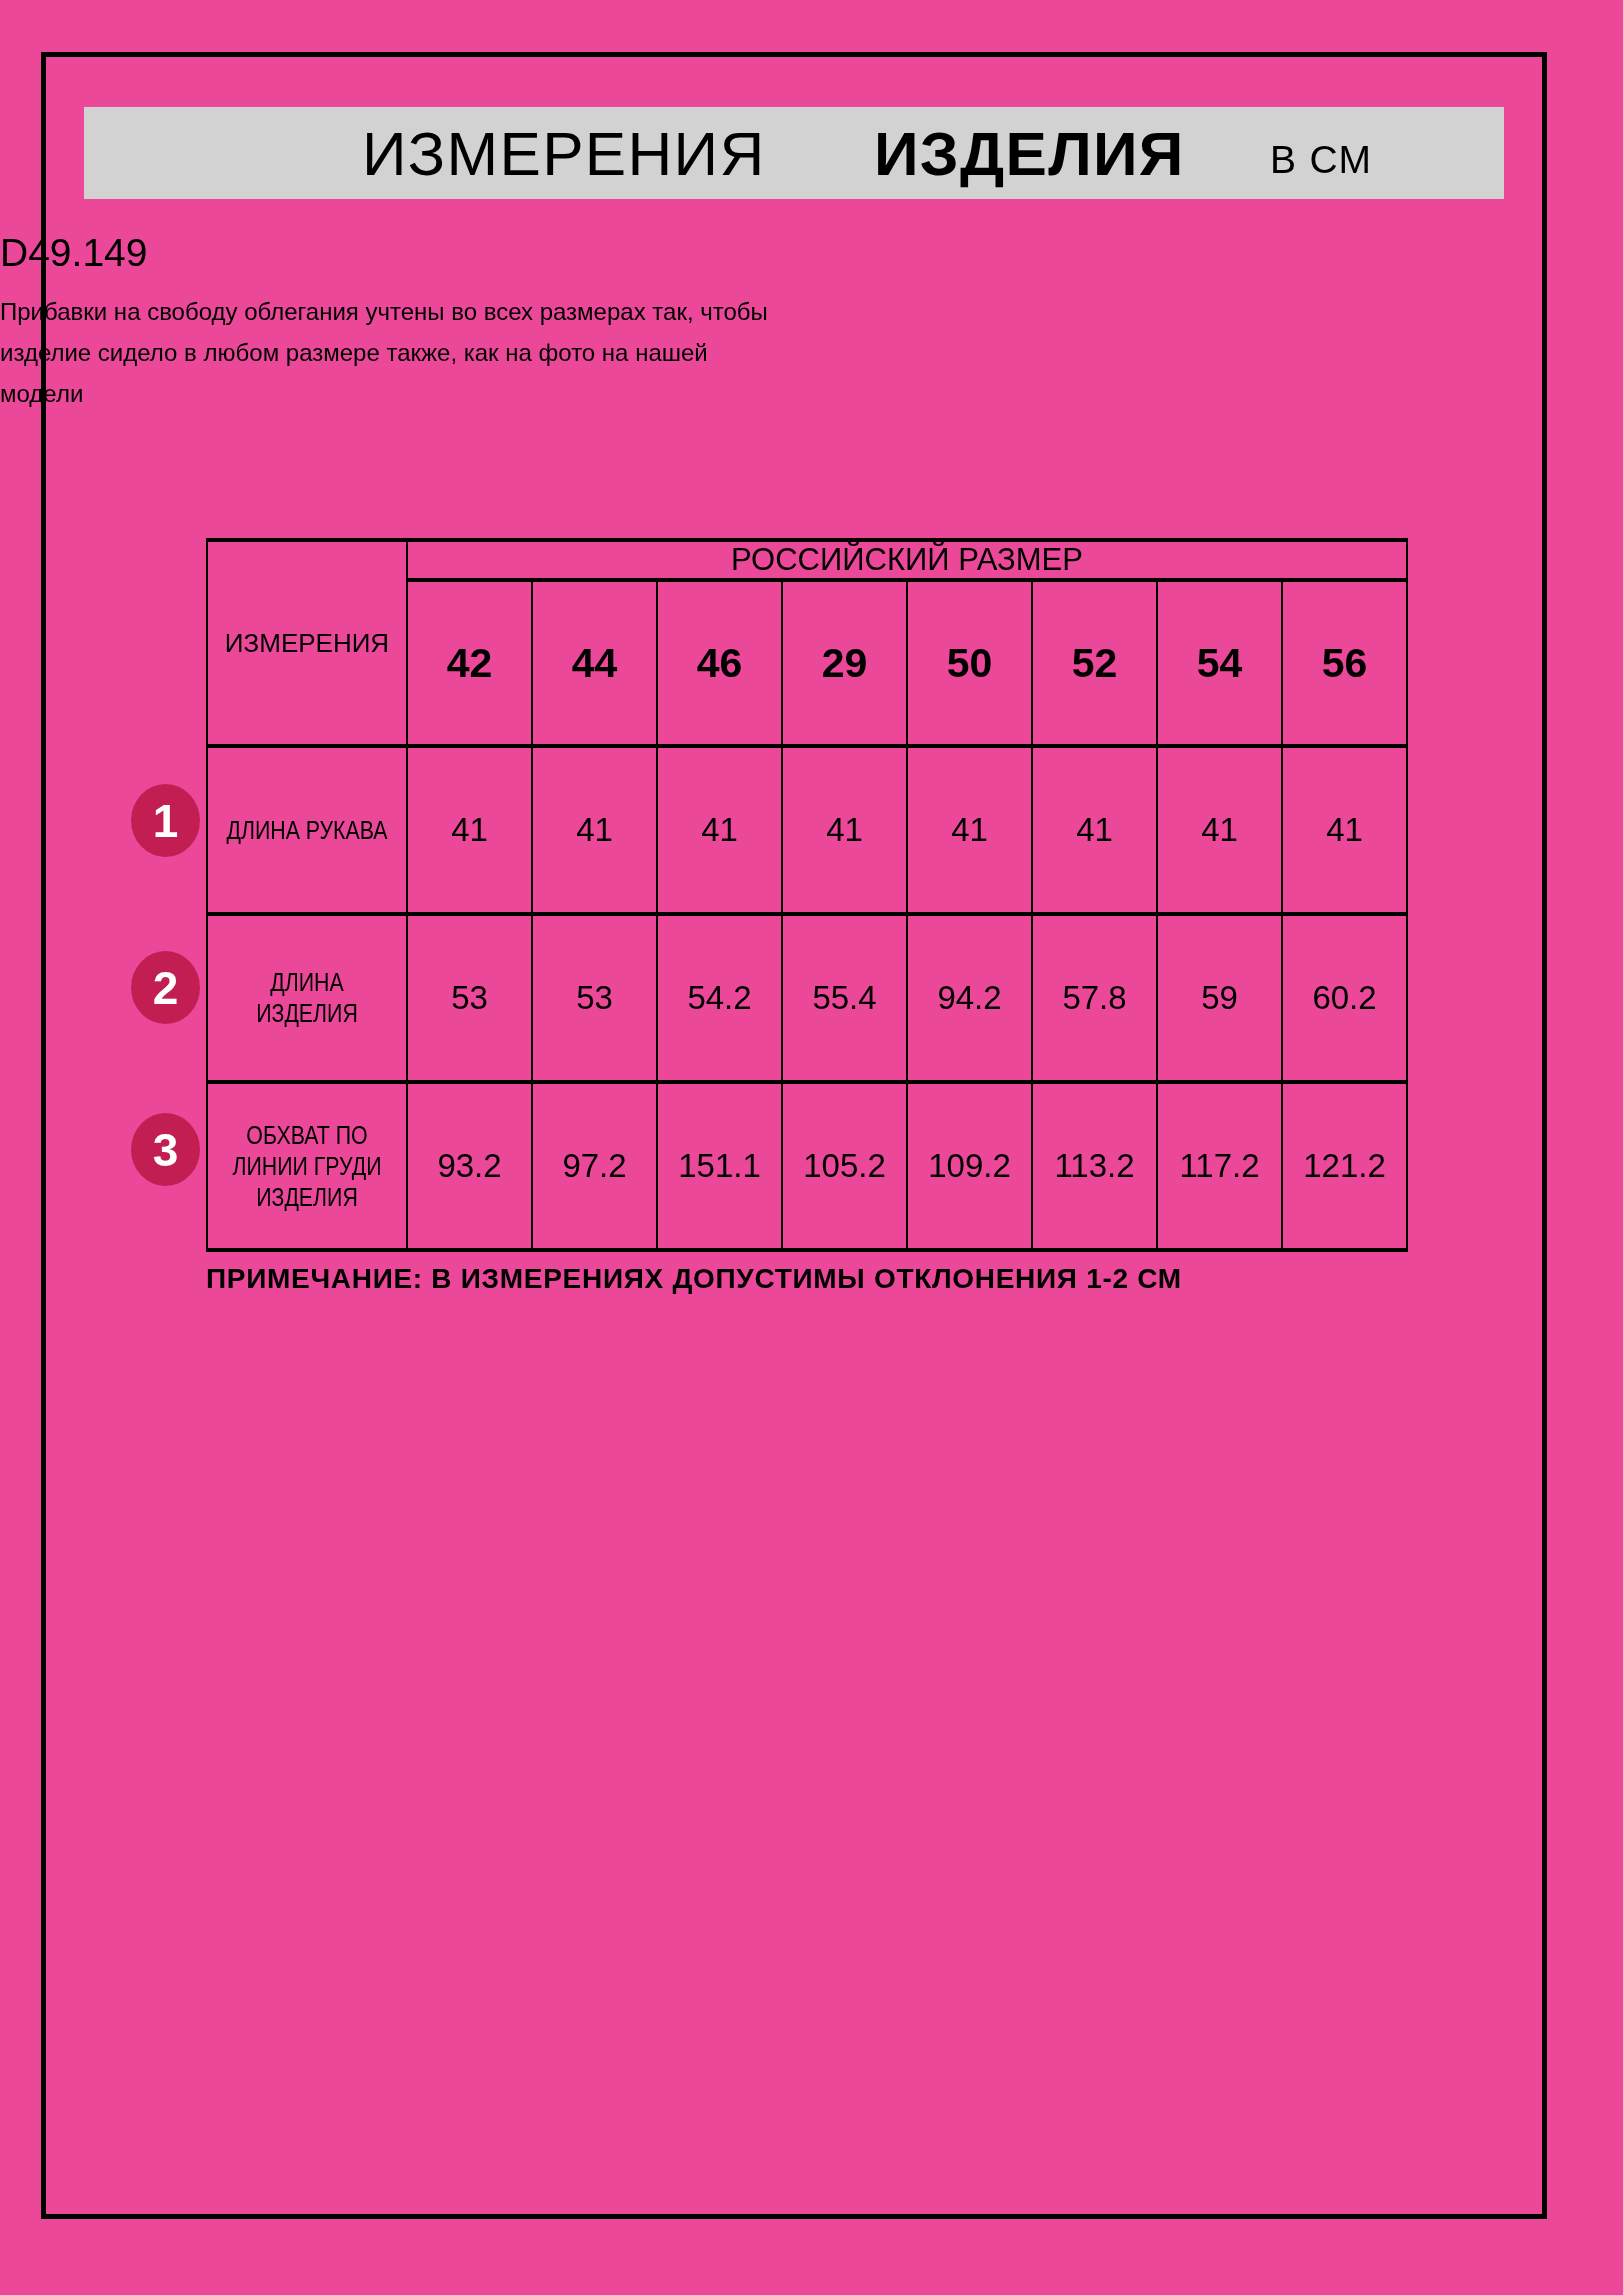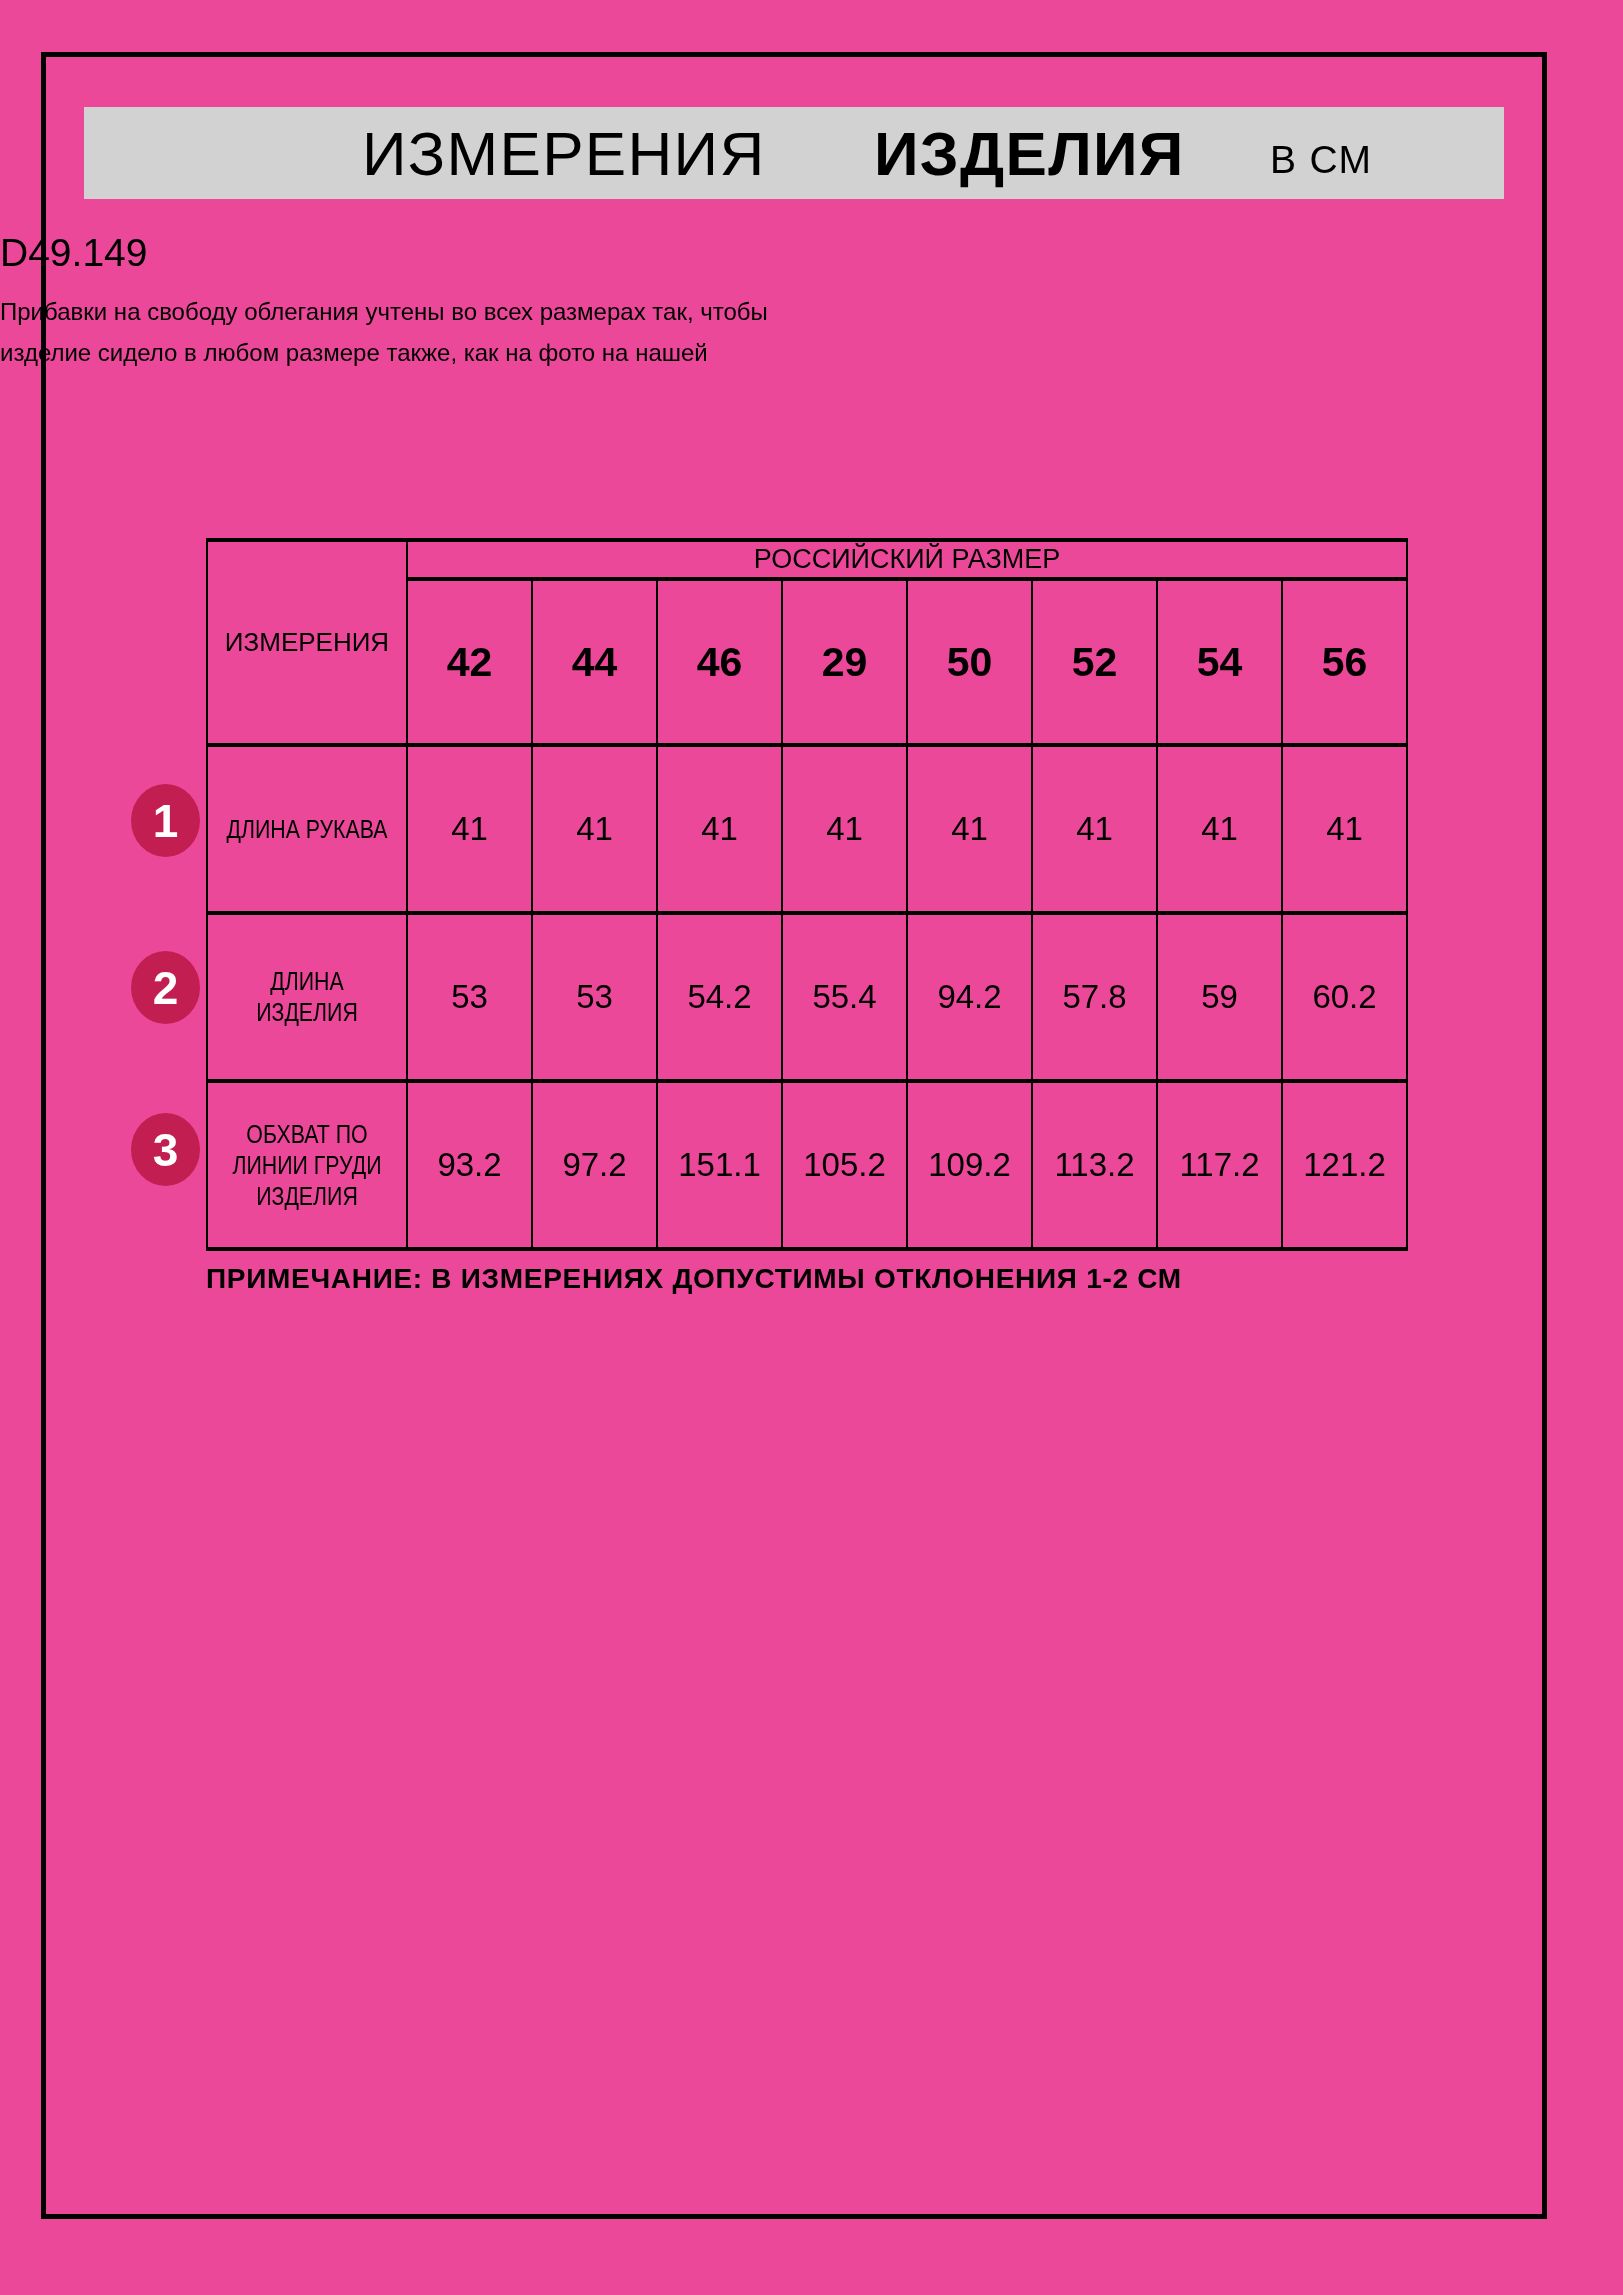--- a/index.html
+++ b/index.html
@@ -36,21 +36,21 @@
     border-collapse:collapse;table-layout:fixed;
     text-align:center;
   }
   table.tbl td{
     border-left:2px solid #000;border-right:2px solid #000;
     border-top:4.6px solid #000;border-bottom:4.6px solid #000;
     vertical-align:middle;padding:0;
     overflow:visible;
   }
   td.corner{font-size:26px;}
-  td.group{font-size:27px;height:35px;}
+  td.group{font-size:31px;height:35px;}
   tr.r-sizes td{height:162px;font-size:41px;font-weight:700;}
   tr.r-body td{height:164px;}
   tr.r-body td.lbl{font-size:26px;}
   td.lbl div{white-space:nowrap;line-height:31px;transform:scaleX(0.82);transform-origin:50% 50%;}
   tr.r-body td.val{font-size:33px;}
   .marker{
     position:absolute;left:131px;width:69px;height:73px;
     border-radius:50%;background:#C21E52;color:#ffffff;
     display:flex;align-items:center;justify-content:center;
     font-size:46px;font-weight:700;
@@ -72,20 +72,21 @@
     <span class="t-left">ИЗМЕРЕНИЯ</span>
     <span class="t-right">ИЗДЕЛИЯ</span>
     <span class="t-unit">В СМ</span>
   </div>
 
   <div class="code">D49.149</div>
 
   <div class="desc">
     <div>Прибавки на свободу облегания учтены во всех размерах так, чтобы</div>
     <div>изделие сидело в любом размере также, как на фото на нашей</div>
+    <div>модели</div>
   </div>
 
   <table class="tbl">
     <colgroup>
       <col style="width:200px">
       <col style="width:125px">
         <col style="width:125px">
         <col style="width:125px">
         <col style="width:125px">
       <col style="width:125px">

